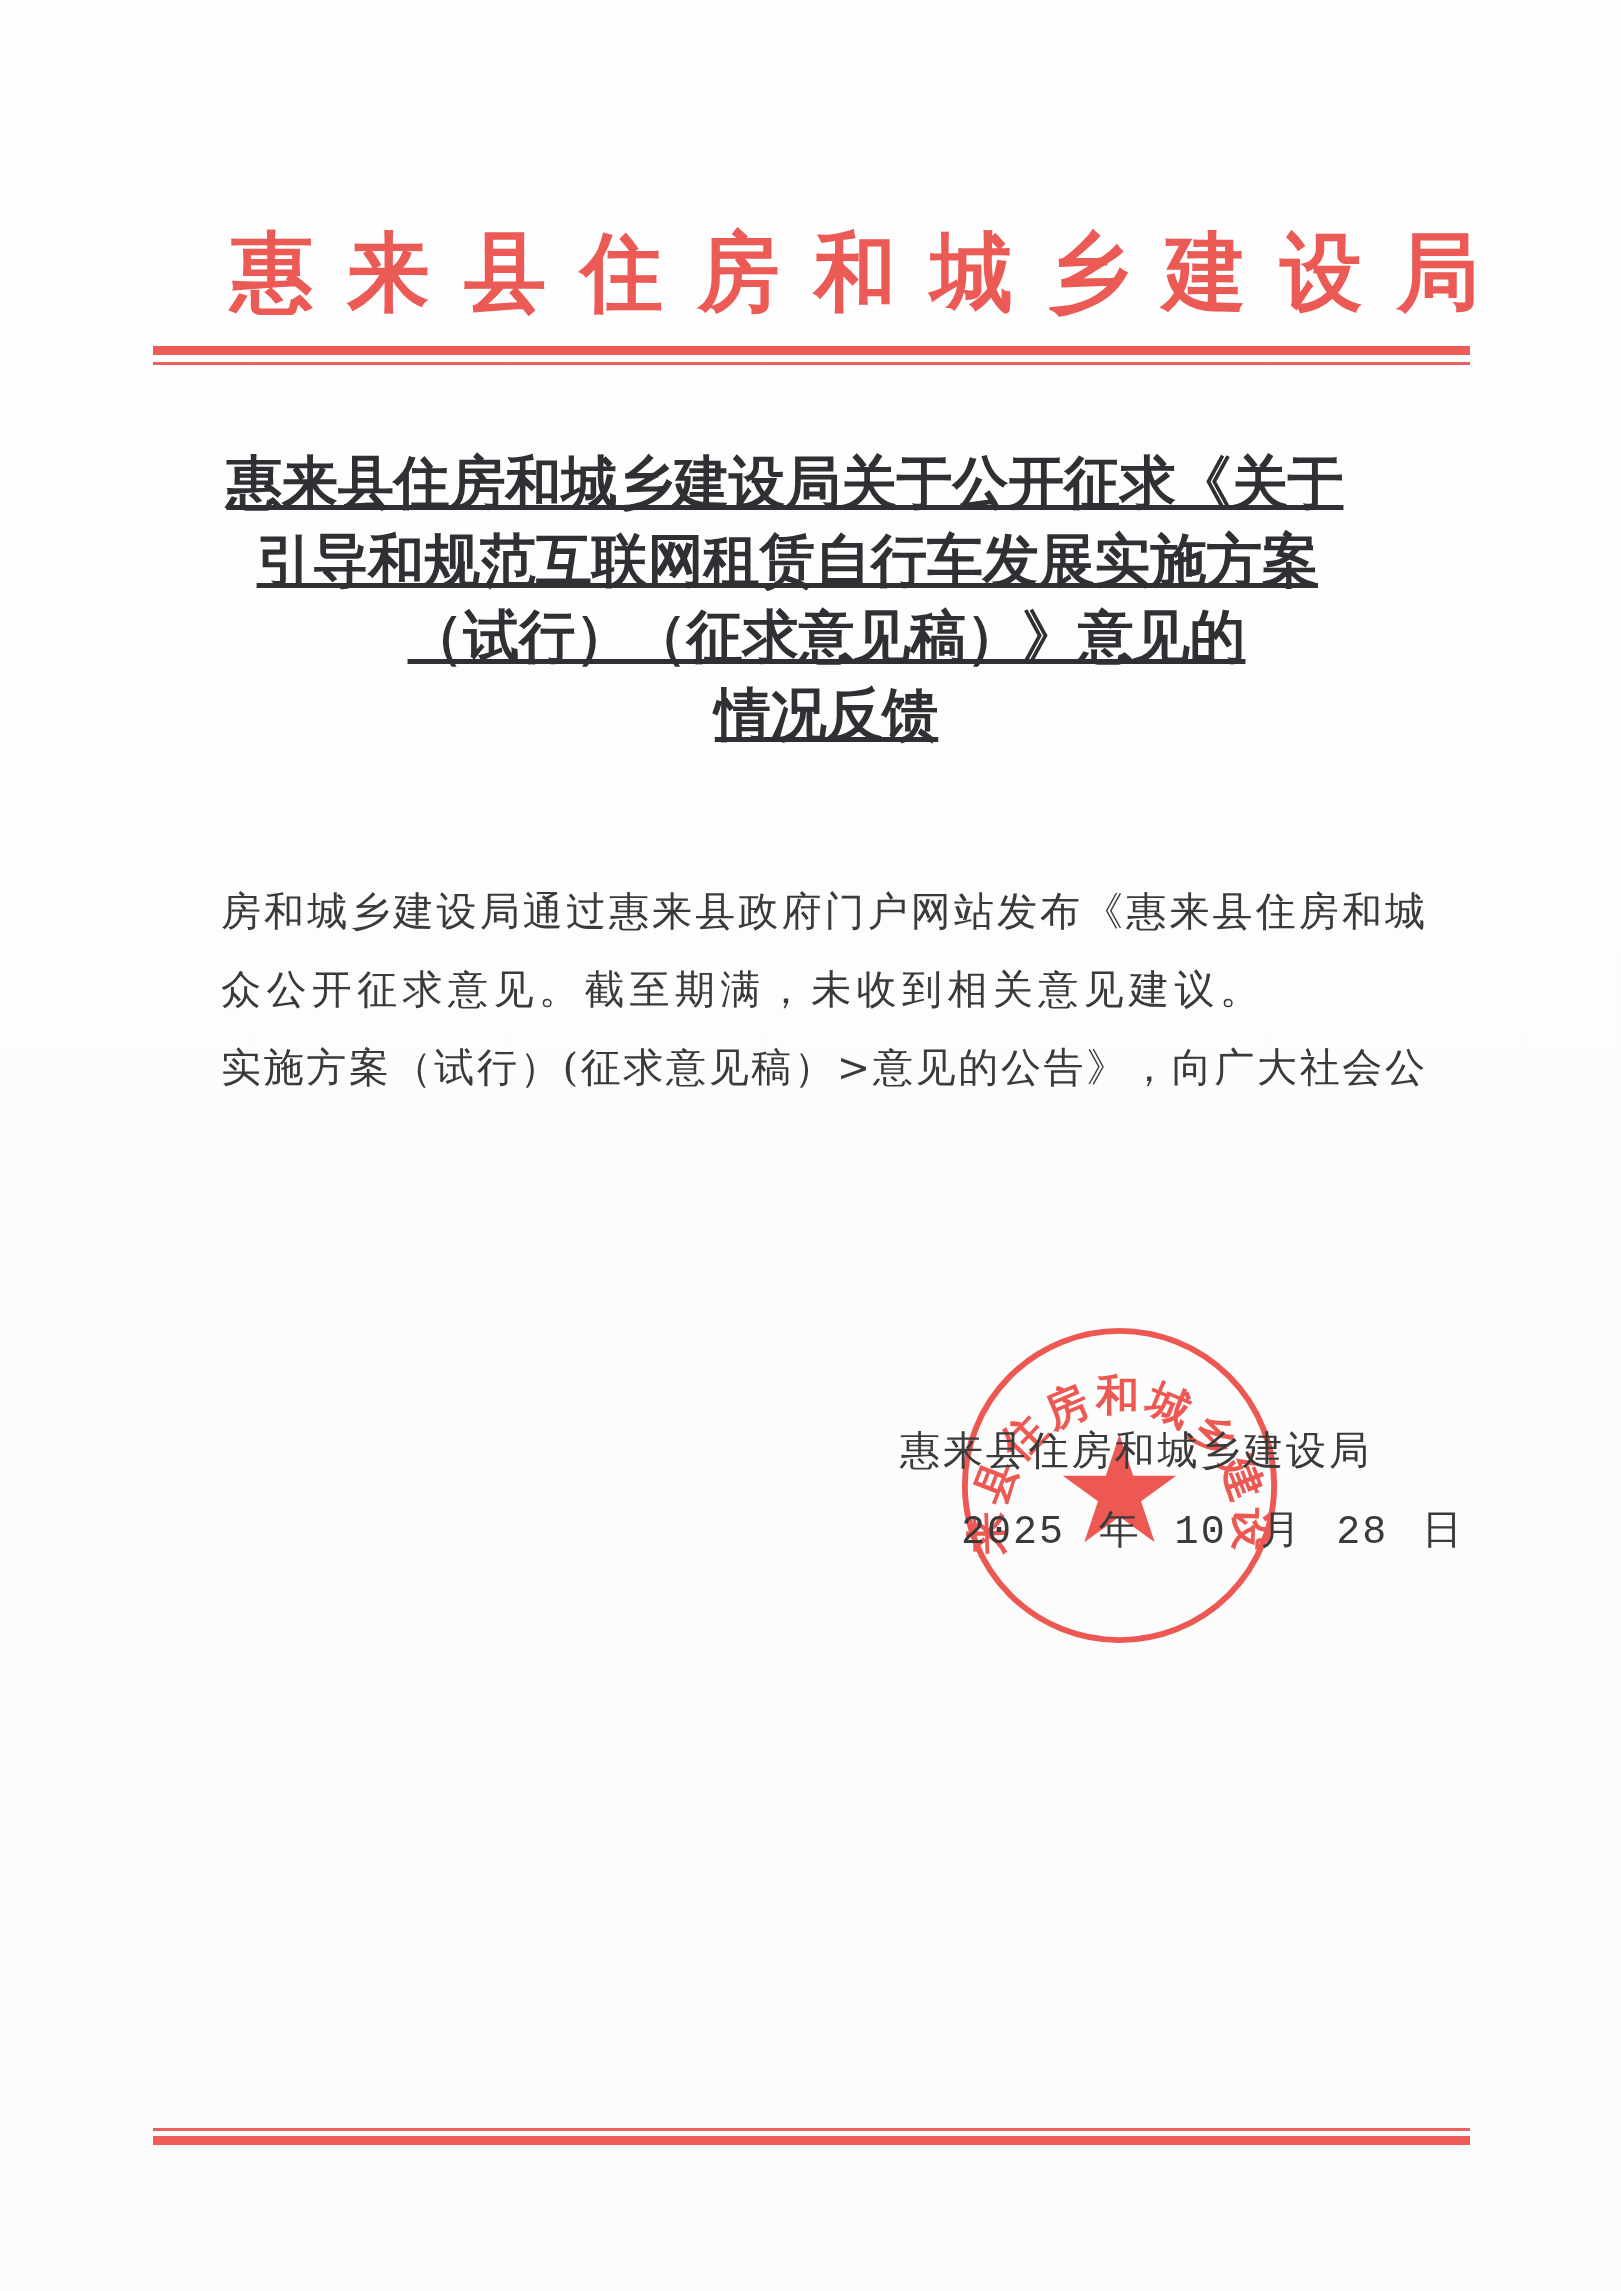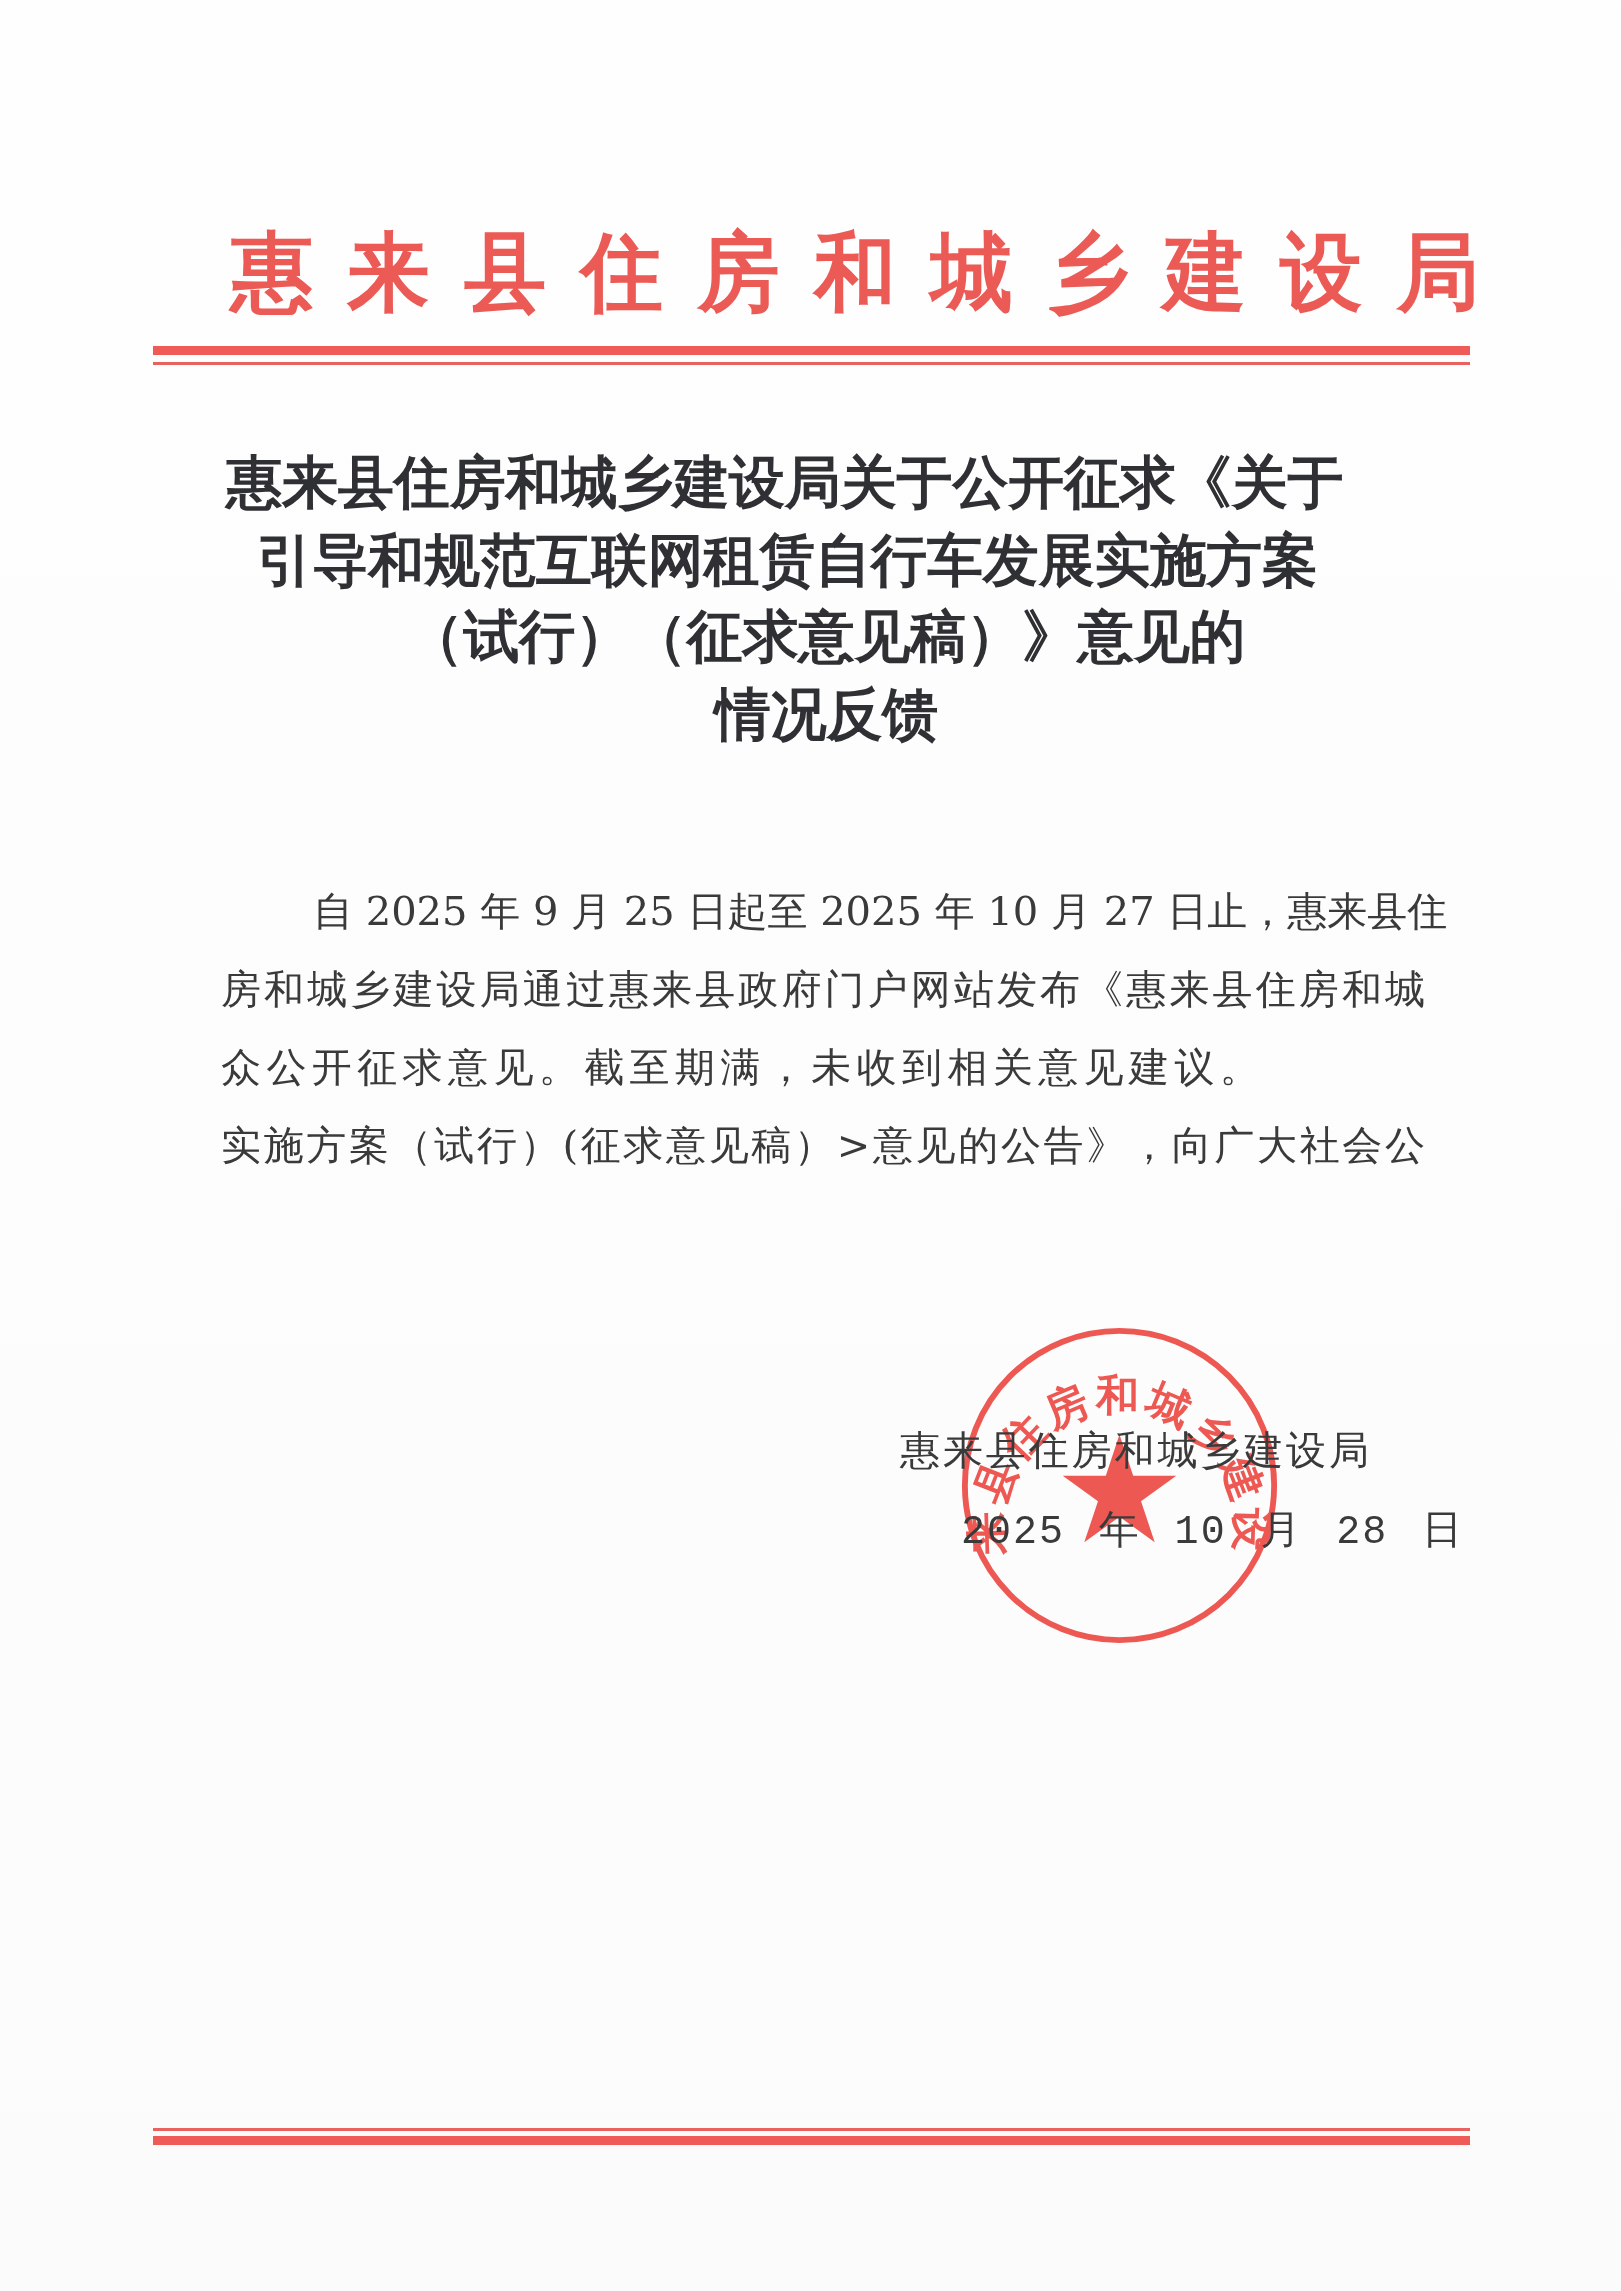--- a/index.html
+++ b/index.html
@@ -62,20 +62,21 @@
       left: 214px;
       top: 443px;
       width: 1225px;
       font-family: "DejaVu Serif", "Liberation Serif", serif;
       font-weight: bold;
       color: #2f3033;
       font-size: 57px;
       line-height: 78px;
       text-align: center;
       letter-spacing: 0px;
+      text-decoration: underline;
     }
     .title .tline {
       display: block;
       white-space: nowrap;
       transform: scaleX(0.98);
     }
     .title .tline.l1 { text-align: left; }
     .title .tline.l2 { text-align: left; padding-left: 31px; }
     
     .body {
@@ -153,21 +154,20 @@
   <div class="rule-thin" style="top:362px;"></div>
 
   <div class="title">
     <span class="tline l1">惠来县住房和城乡建设局关于公开征求《关于</span>
     <span class="tline l2">引导和规范互联网租赁自行车发展实施方案</span>
     <span class="tline" style="margin-top:-2px;">（试行）（征求意见稿）》意见的</span>
     <span class="tline">情况反馈</span>
   </div>
 
   <div class="body">
-    <span class="bline first">自 2025 年 9 月 25 日起至 2025 年 10 月 27 日止，惠来县住</span>
     <span class="bline">房和城乡建设局通过惠来县政府门户网站发布《惠来县住房和城</span>
     <span class="bline last">众公开征求意见。截至期满，未收到相关意见建议。</span>
     <span class="bline">实施方案（试行）(征求意见稿）&gt;意见的公告》，向广大社会公</span>
   </div>
 
   <svg class="seal" viewBox="0 0 328 328">
     <defs>
       <path id="sealArc" d="M 52,250 A 120,120 0 1,1 276,250" fill="none"></path>
     </defs>
     <circle cx="164" cy="164" r="158" fill="none" stroke="#ef4b45" stroke-width="6"></circle>

